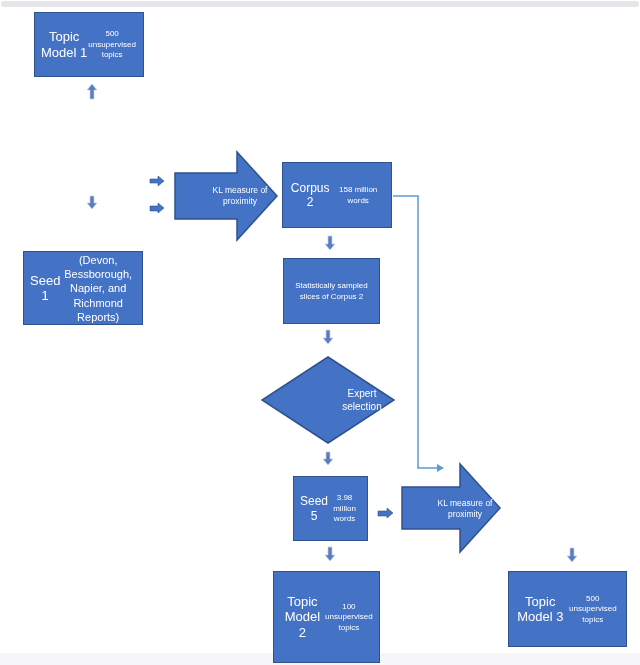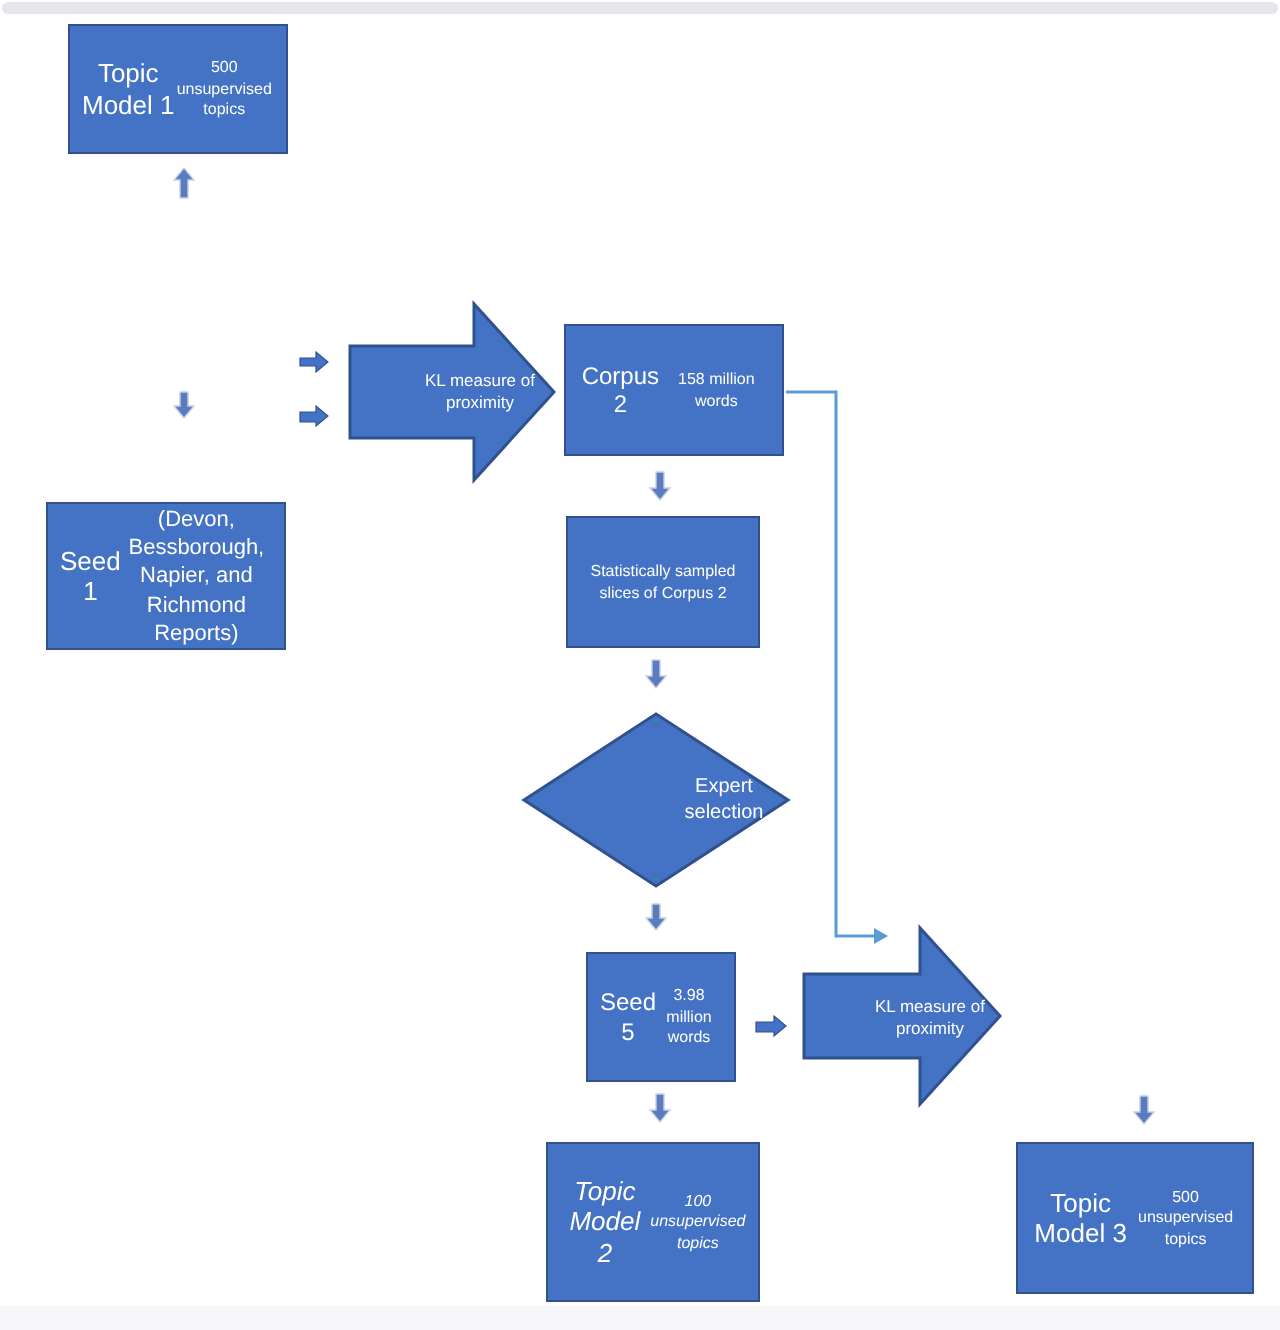--- a/index.html
+++ b/index.html
@@ -136,21 +136,21 @@
   <div class="box" style="left:283px; top:258px; width:97px; height:66px;">
     <div class="box-sub">Statistically sampled slices of Corpus 2</div>
   </div>
 
   <div class="box" style="left:293px; top:476px; width:75px; height:65px;">
     <div class="box-title t12">Seed 5</div>
     <div class="box-sub">3.98 million words</div>
   </div>
 
 
-  <div class="box" style="left:273px; top:571px; width:107px; height:80px;font-style:italic;">
+  <div class="box" style="left:273px; top:571px; width:107px; height:92px;">
     <div class="box-title t13">Topic Model 2</div>
     <div class="box-sub">100 unsupervised topics</div>
   </div>
 
   <div class="box" style="left:508px; top:571px; width:119px; height:76px;">
     <div class="box-title t13">Topic Model 3</div>
     <div class="box-sub">500 unsupervised topics</div>
   </div>
 
   <div class="shape-label kl-label" style="left:176px; top:174px; width:60px; height:44px;">KL measure of proximity</div>

